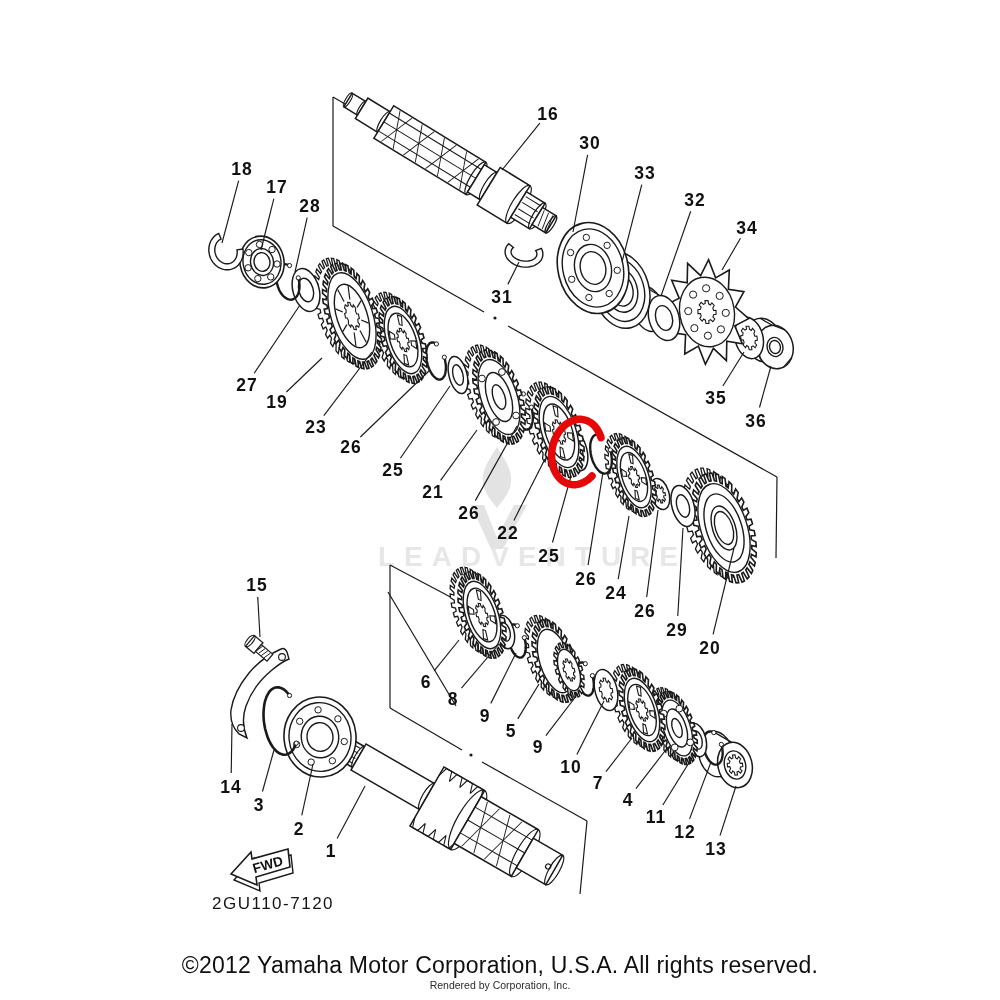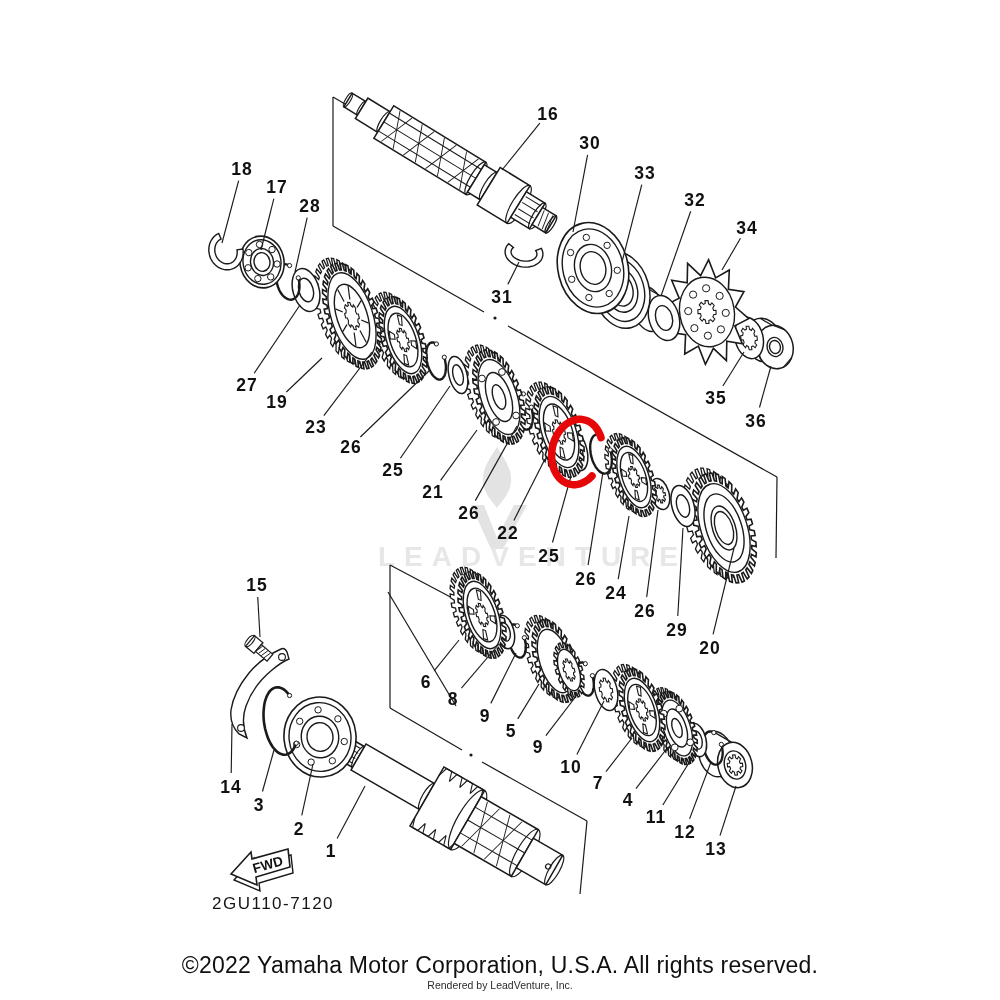--- a/index.html
+++ b/index.html
@@ -483,15 +483,15 @@
       </g>
       <g>
         <polygon points="234,880 254,858 255,865 291,855 293,873 259,883 260,891" fill="#fff" stroke="#1a1a1a" stroke-width="1.4"></polygon>
         <polygon points="231,874 251,852 252,859 288,849 290,867 256,877 257,885" fill="#fff" stroke="#1a1a1a" stroke-width="1.6"></polygon>
         <text transform="translate(269 869) rotate(-16)" text-anchor="middle" font-size="13.5" font-weight="bold" fill="#111">FWD</text>
       </g>
       <g>
         <text x="212" y="909" font-size="17" letter-spacing="1.5" fill="#151515">2GU110-7120</text>
       </g>
     </svg>
-  <div class="copyright">©2022 Yamaha Motor Corporation, U.S.A. All rights reserved.</div>
-  <div class="renderedby">Rendered by LeadVenture, Inc.</div>
+  <div class="copyright">©2012 Yamaha Motor Corporation, U.S.A. All rights reserved.</div>
+  <div class="renderedby">Rendered by Corporation, Inc.</div>
 </div>
 
 </body></html>

